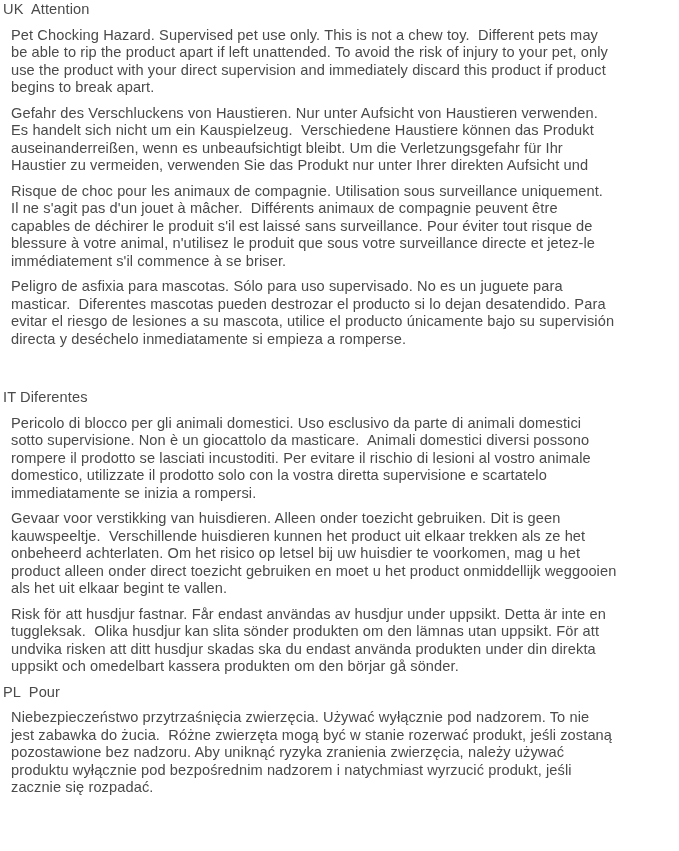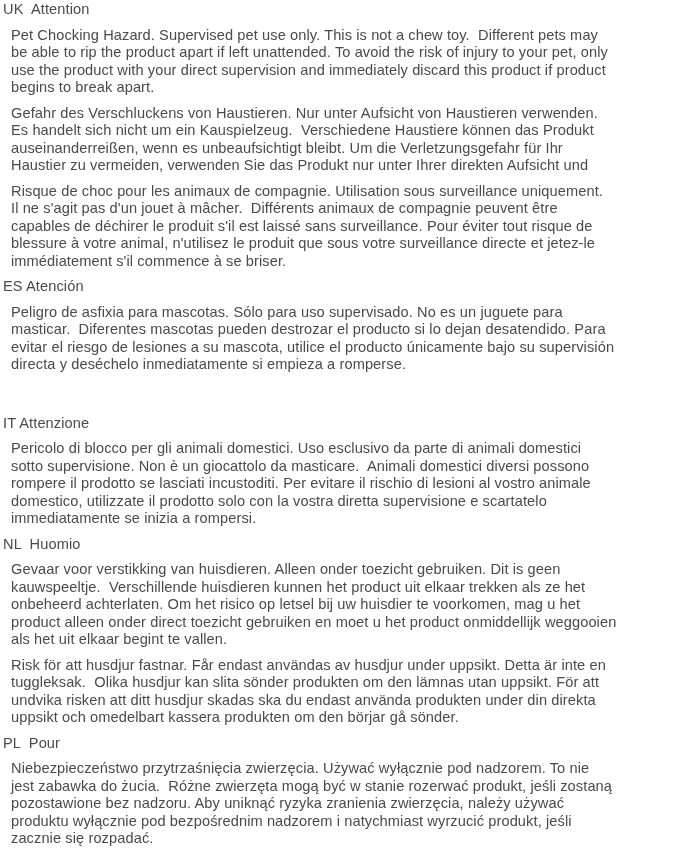--- a/index.html
+++ b/index.html
@@ -64,38 +64,36 @@
 
   <div class="warning-section">
     <div class="warning-body">Risque de choc pour les animaux de compagnie. Utilisation sous surveillance uniquement.
 Il ne s'agit pas d'un jouet à mâcher.  Différents animaux de compagnie peuvent être
 capables de déchirer le produit s'il est laissé sans surveillance. Pour éviter tout risque de
 blessure à votre animal, n'utilisez le produit que sous votre surveillance directe et jetez-le
 immédiatement s'il commence à se briser.</div>
   </div>
 
   <div class="warning-section big-gap-after">
-    <div class="warning-heading">ES Atención</div>
     <div class="warning-body">Peligro de asfixia para mascotas. Sólo para uso supervisado. No es un juguete para
 masticar.  Diferentes mascotas pueden destrozar el producto si lo dejan desatendido. Para
 evitar el riesgo de lesiones a su mascota, utilice el producto únicamente bajo su supervisión
 directa y deséchelo inmediatamente si empieza a romperse.</div>
   </div>
 
   <div class="warning-section">
-    <div class="warning-heading">IT Attenzione</div>
+    <div class="warning-heading">IT Diferentes</div>
     <div class="warning-body">Pericolo di blocco per gli animali domestici. Uso esclusivo da parte di animali domestici
 sotto supervisione. Non è un giocattolo da masticare.  Animali domestici diversi possono
 rompere il prodotto se lasciati incustoditi. Per evitare il rischio di lesioni al vostro animale
 domestico, utilizzate il prodotto solo con la vostra diretta supervisione e scartatelo
 immediatamente se inizia a rompersi.</div>
   </div>
 
   <div class="warning-section">
-    <div class="warning-heading">NL  Huomio</div>
     <div class="warning-body">Gevaar voor verstikking van huisdieren. Alleen onder toezicht gebruiken. Dit is geen
 kauwspeeltje.  Verschillende huisdieren kunnen het product uit elkaar trekken als ze het
 onbeheerd achterlaten. Om het risico op letsel bij uw huisdier te voorkomen, mag u het
 product alleen onder direct toezicht gebruiken en moet u het product onmiddellijk weggooien
 als het uit elkaar begint te vallen.</div>
   </div>
 
   <div class="warning-section">
     <div class="warning-body">Risk för att husdjur fastnar. Får endast användas av husdjur under uppsikt. Detta är inte en
 tuggleksak.  Olika husdjur kan slita sönder produkten om den lämnas utan uppsikt. För att

